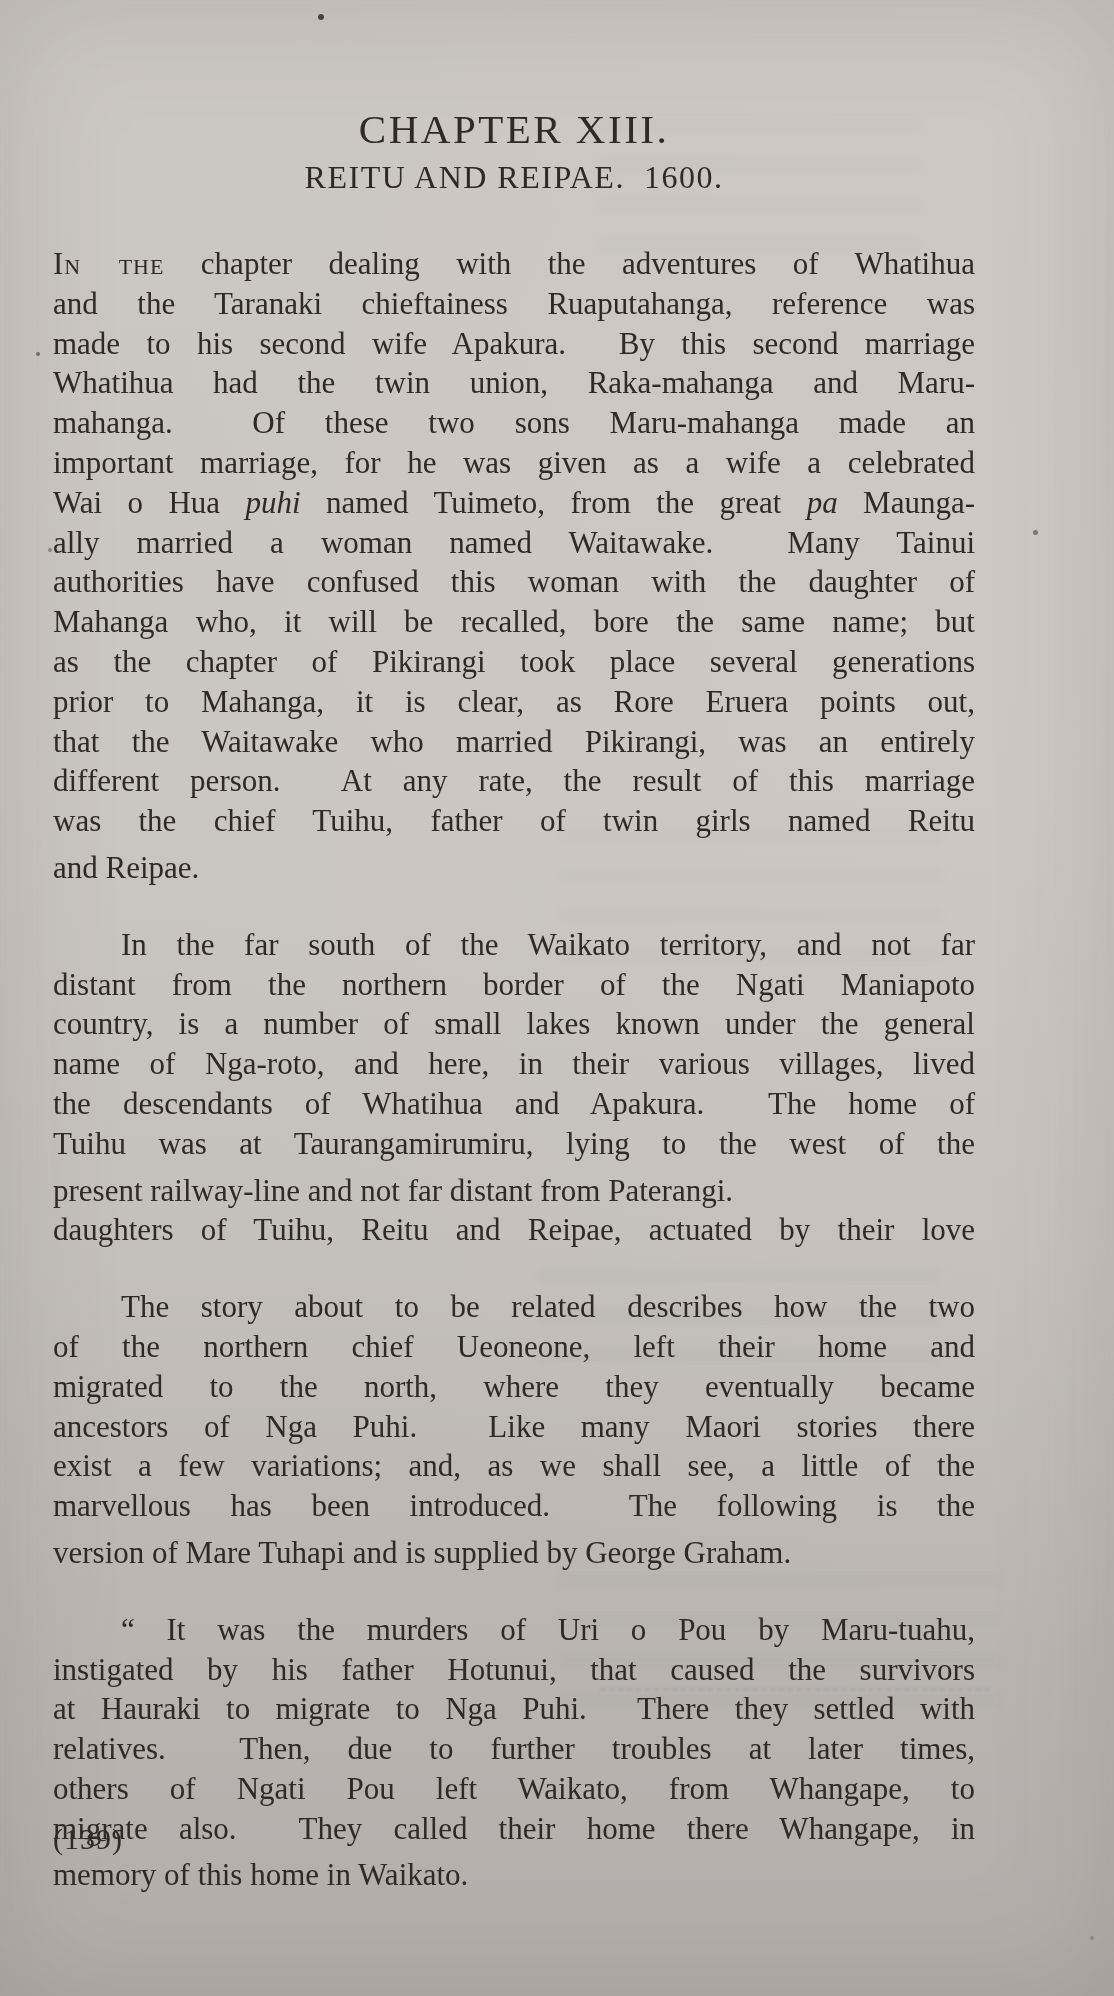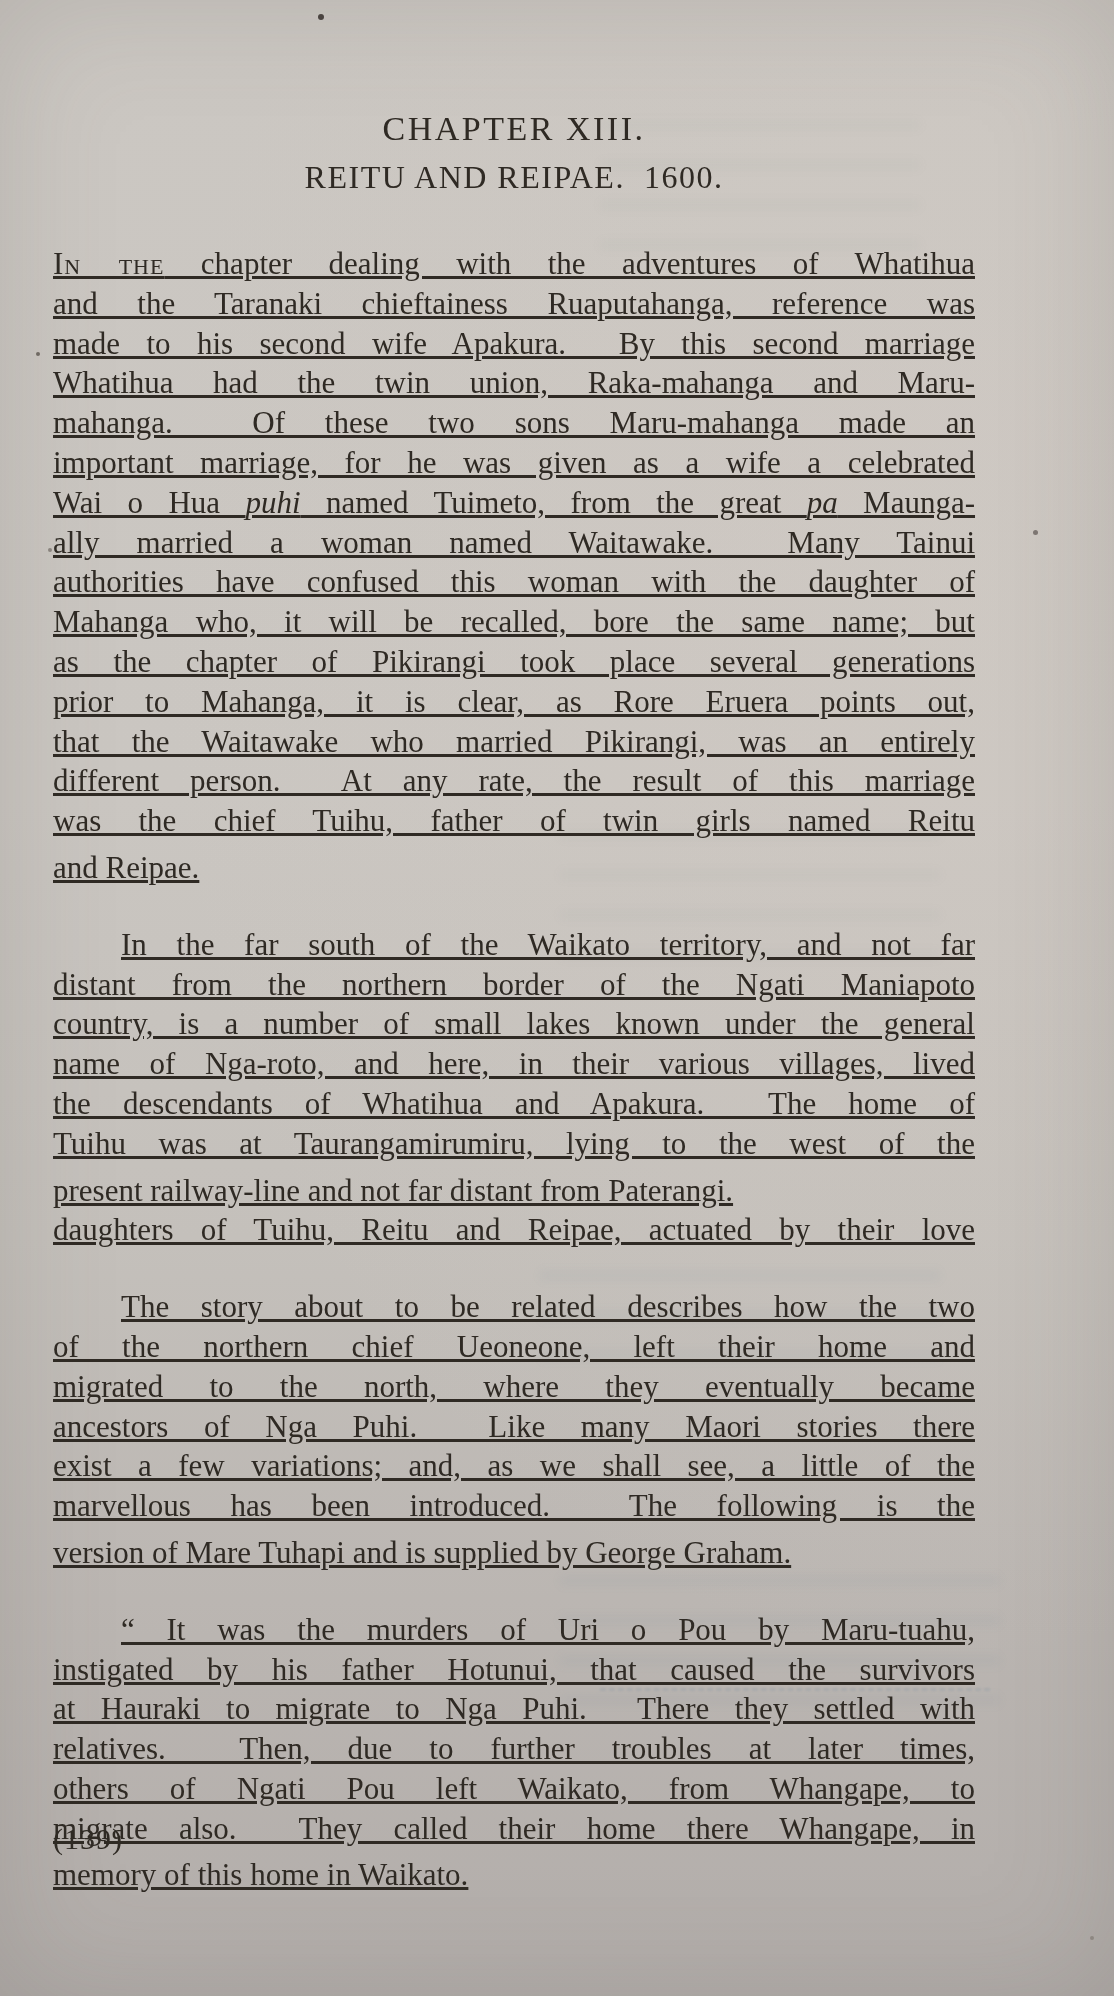--- a/index.html
+++ b/index.html
@@ -10,28 +10,28 @@
     overflow:hidden;
     background:
       radial-gradient(120% 90% at 85% 30%, rgba(214,204,196,0.30), rgba(214,204,196,0) 60%),
       linear-gradient(180deg,#cbc7c2 0%, #cac6c1 40%, #c4c0bb 62%, #bab5b1 82%, #b2adaa 100%);
     box-shadow:inset 0 0 120px rgba(90,85,80,0.18);
     font-family:"Liberation Serif", serif;
     color:#2f2a24;
   }
   
   .headings{position:absolute;left:53px;width:922px;text-align:center;}
-  #chapter-heading{top:112px;font-size:34px;letter-spacing:2.5px;line-height:34px;}
+  #chapter-heading{top:112px;font-size:41px;letter-spacing:2.5px;line-height:34px;}
   #chapter-subheading{top:160px;font-size:32px;letter-spacing:1.5px;line-height:34px;}
   
   #page-text{
     position:absolute;left:53px;top:244px;width:922px;
     font-size:31px;line-height:39.8px;
   }
-  .para{margin:0;text-decoration:underline;}
+  .para{margin:0;}
   .line{
     text-align:justify;
     text-align-last:justify;
     white-space:normal;
     height:39.8px;
     overflow:visible;
   }
   .line.lastline{text-align-last:left;margin-top:7px;}
   .line.indent{text-indent:68px;margin-top:37px;}
   .sc{font-variant:small-caps;letter-spacing:1px;}

